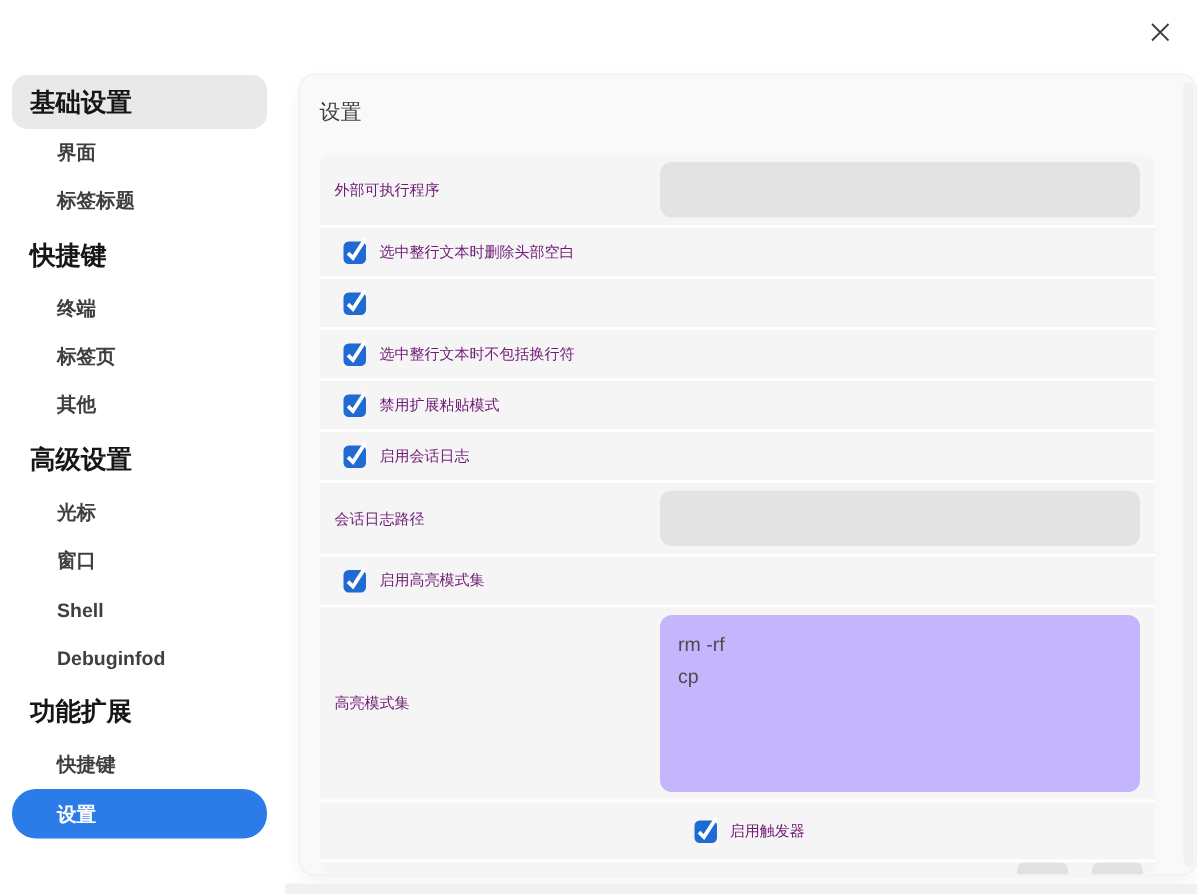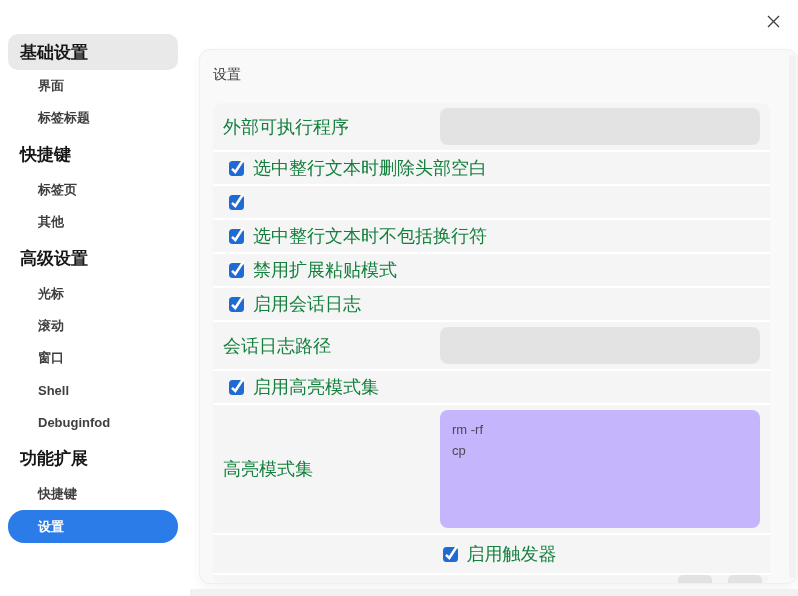--- a/index.html
+++ b/index.html
@@ -14,21 +14,21 @@
   .close-btn {
     position:absolute; right:14px; top:10px; width:22px; height:22px;
     display:flex; align-items:center; justify-content:center; cursor:pointer;
   }
   .bottom-edge {
     position:absolute; left:190px; right:0; top:589px; height:7px;
     background:#f1f1f1;
   }
 
   
-  .sidebar { position:absolute; left:8px; top:34px; width:170px; }
+  .sidebar { position:absolute; left:8px; top:50px; width:170px; }
   .sb-header {
     height:36px; display:flex; align-items:center; padding-left:12px;
     box-sizing:border-box; font-size:17px; font-weight:bold; color:#161616;
     border-radius:10px;
   }
   .sb-header.h40 { height:40px; }
   .sb-header.active { background:#e9e9e9; }
   .sb-item {
     height:32px; display:flex; align-items:center; padding-left:30px;
     box-sizing:border-box; font-size:13px; color:#3f3f3f; border-radius:16px;
@@ -49,21 +49,21 @@
     position:absolute; left:13px; top:53px; width:557px; height:480px;
     background:#ffffff; border-radius:8px; overflow:hidden;
     display:flex; flex-direction:column; gap:2px;
   }
   .row { background:#f5f5f6; flex-shrink:0; position:relative; }
   .row.input-row { height:47px; }
   .row.cb-row { height:32px; display:flex; align-items:center; padding-left:16px; box-sizing:border-box; }
   .row.cb-row.tall { height:38px;justify-content:center; }
   .row.textarea-row { height:128px; }
   .row.partial-row { height:20px; }
-  .row-label { font-size:18px; color:#15803d; }
+  .row-label { font-size:10px; color:#701a75; }
   .side-label { position:absolute; left:10px; top:50%; transform:translateY(-50%); }
 
   .text-input {
     position:absolute; left:227px; top:5px; width:320px; height:37px;
     background:#e3e3e4; border:none; border-radius:8px; box-sizing:border-box;
     padding:0 12px; font:13px "Liberation Sans","DejaVu Sans",sans-serif; color:#4b4b4b;
     outline:none;
   }
   .patterns-textarea {
     position:absolute; left:227px; top:5px; width:320px; height:118px;
@@ -95,25 +95,25 @@
     <line x1="1" y1="1" x2="12" y2="12" stroke="#3d3d3d" stroke-width="1.2"></line>
     <line x1="12" y1="1" x2="1" y2="12" stroke="#3d3d3d" stroke-width="1.2"></line>
   </svg>
 </div>
 
 <div class="sidebar">
   <div class="sb-header active">基础设置</div>
   <div class="sb-item">界面</div>
   <div class="sb-item">标签标题</div>
   <div class="sb-header h40">快捷键</div>
+  <div class="sb-item">终端</div>
   <div class="sb-item">标签页</div>
   <div class="sb-item">其他</div>
   <div class="sb-header h40">高级设置</div>
   <div class="sb-item">光标</div>
-  <div class="sb-item">滚动</div>
   <div class="sb-item">窗口</div>
   <div class="sb-item">Shell</div>
   <div class="sb-item">Debuginfod</div>
   <div class="sb-header h40">功能扩展</div>
   <div class="sb-item">快捷键</div>
   <div class="sb-item selected">设置</div>
 </div>
 
 <div class="panel">
   <div class="panel-title">设置</div>

